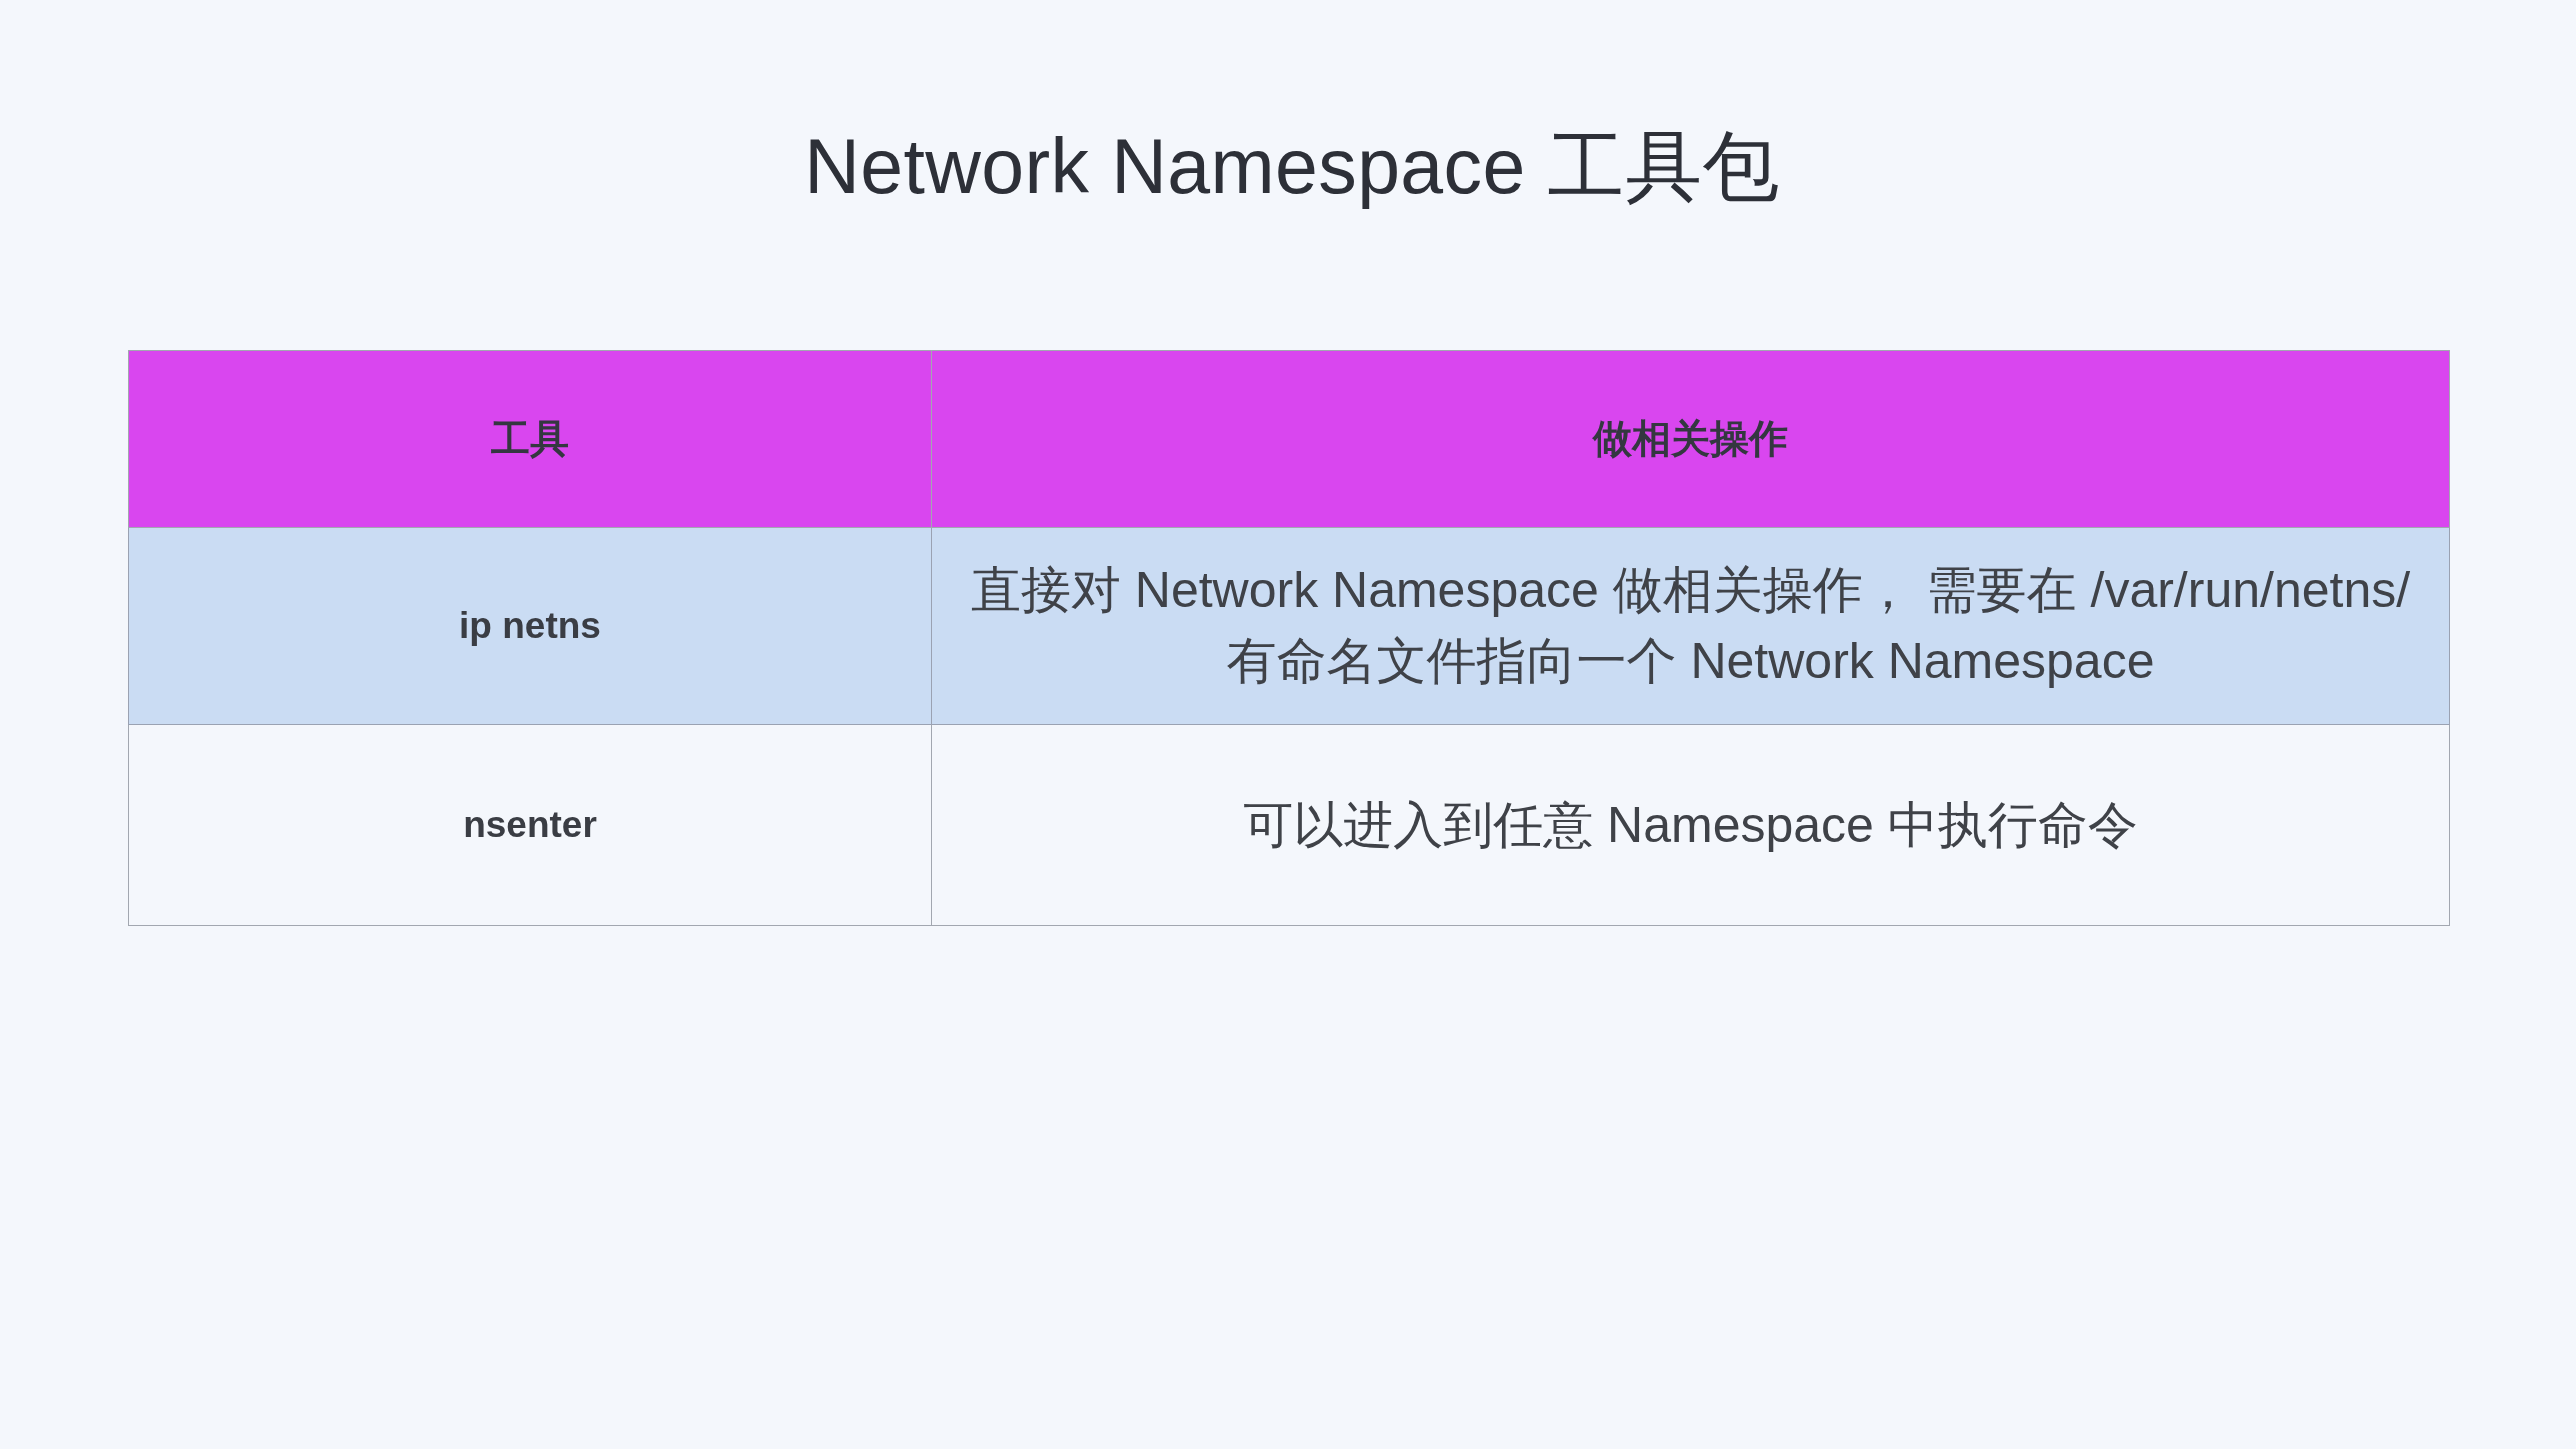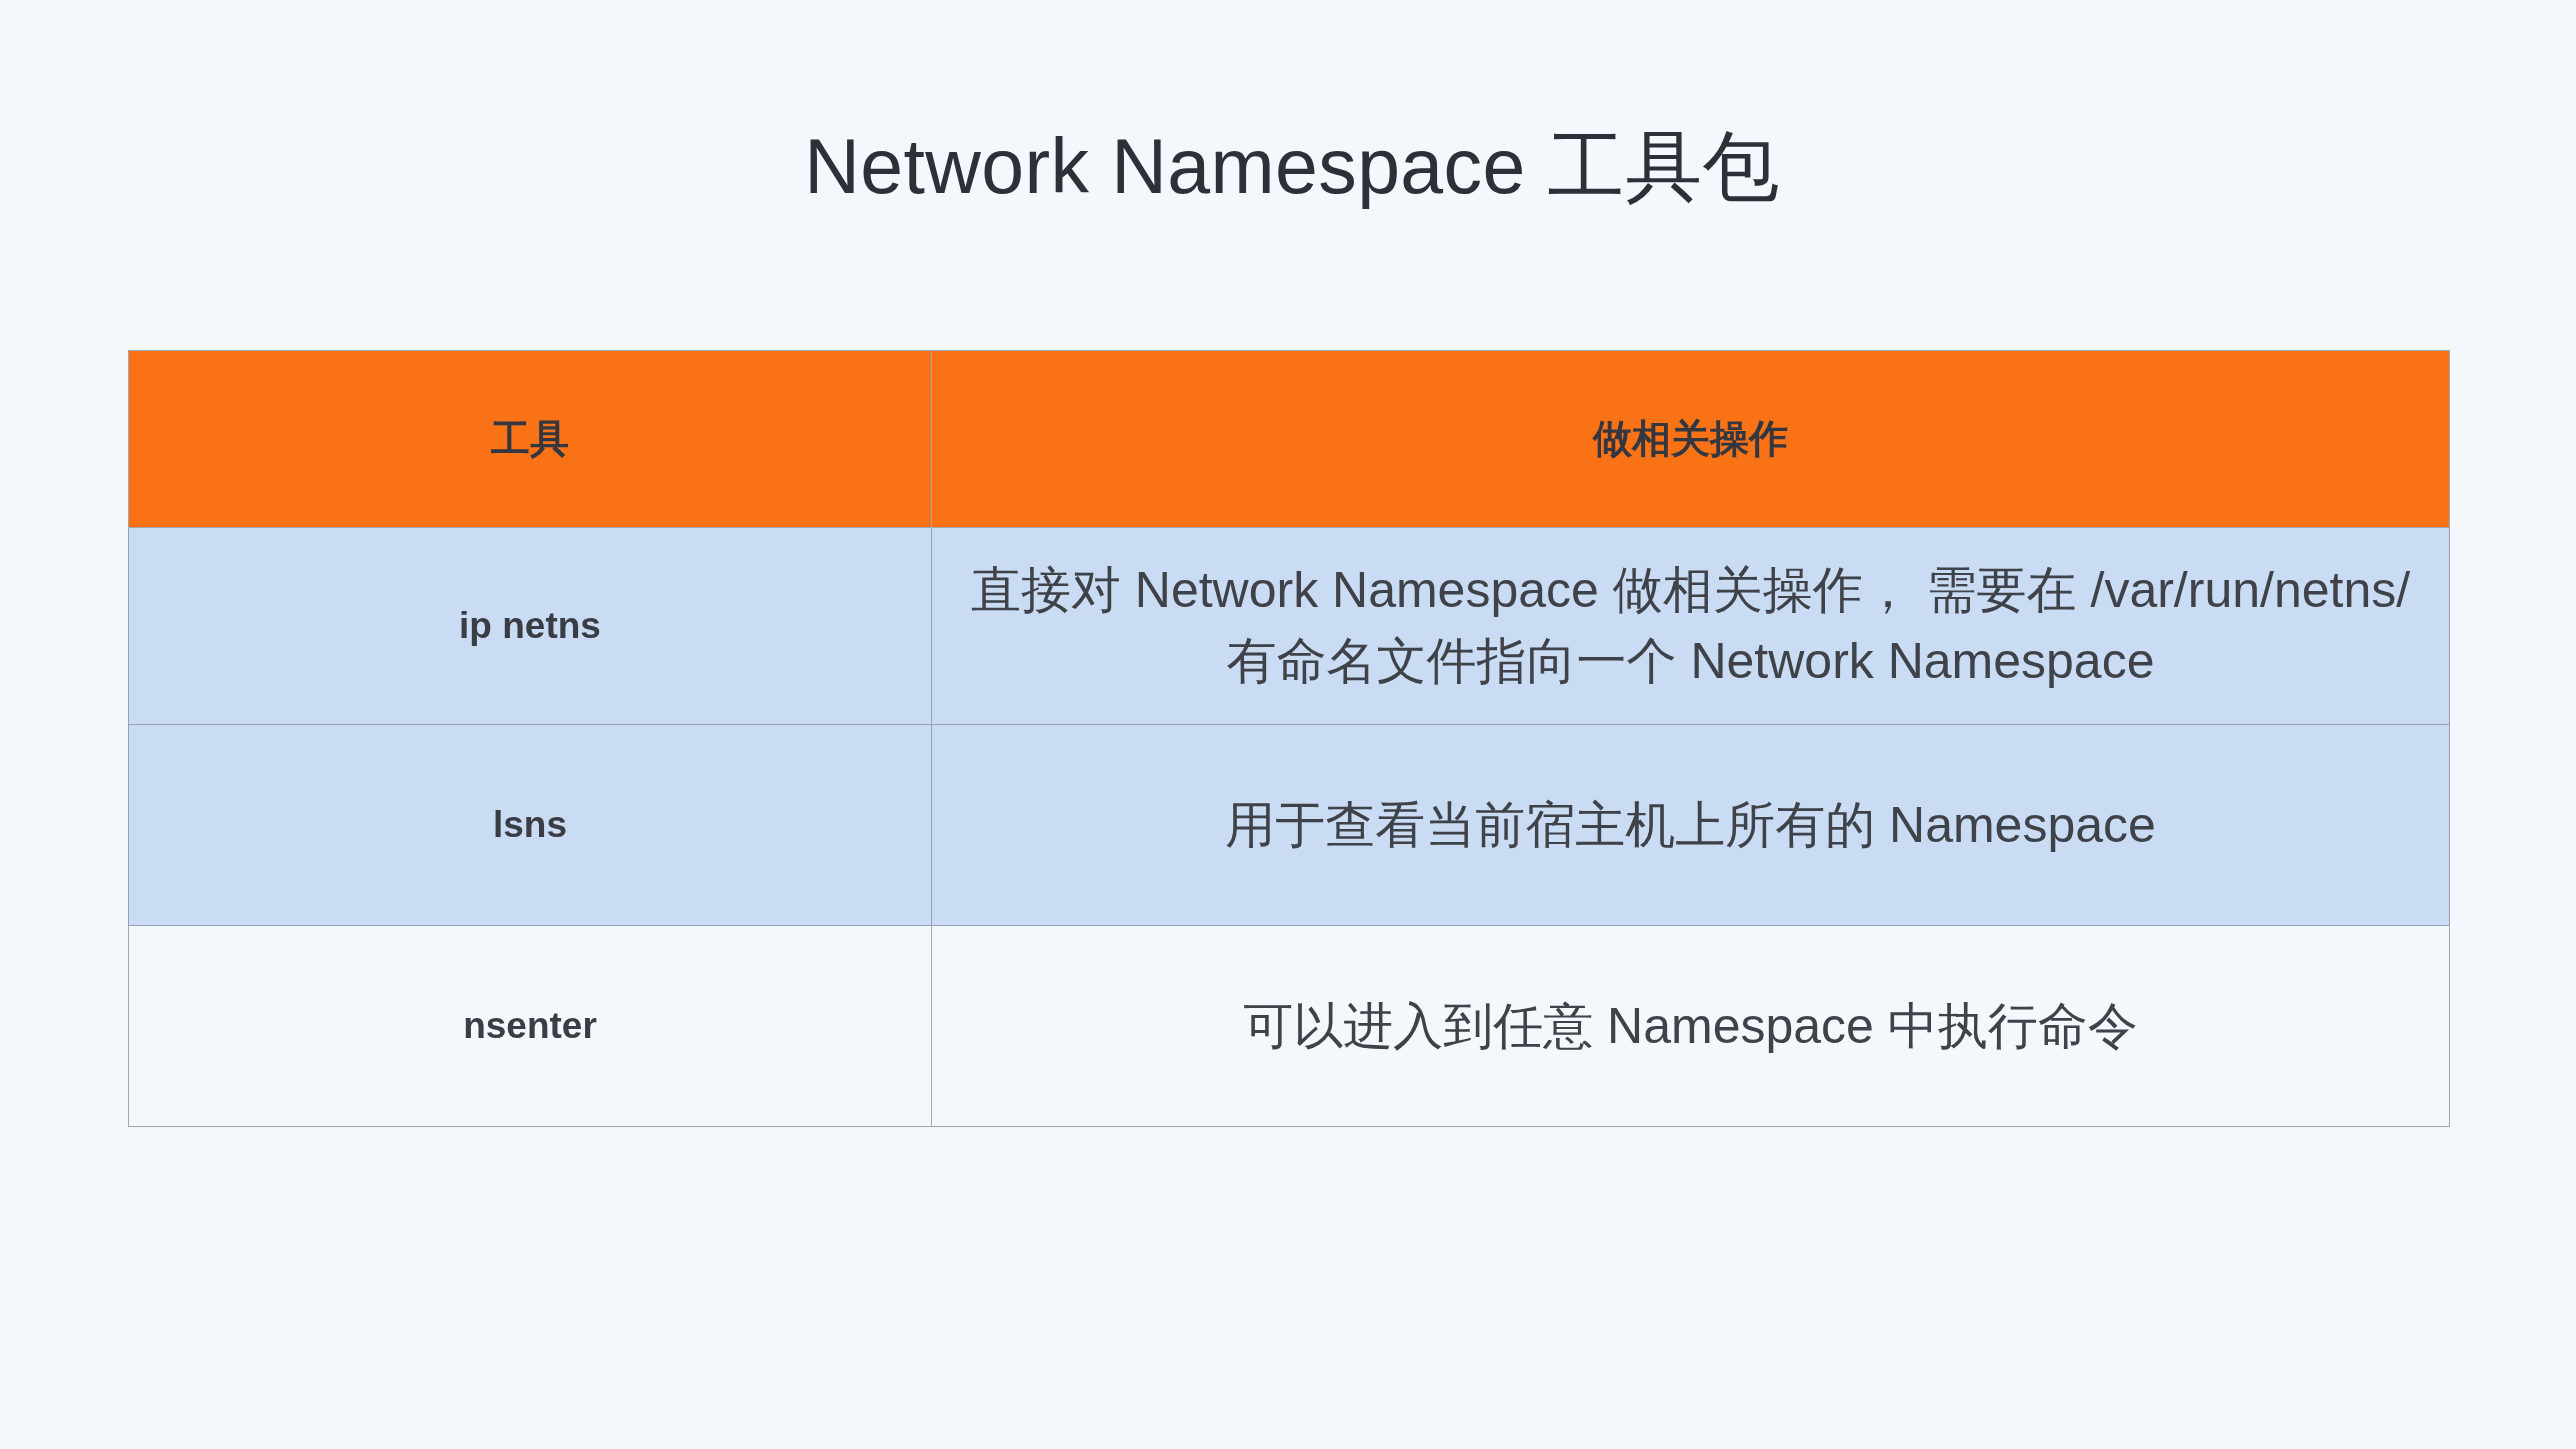--- a/index.html
+++ b/index.html
@@ -57,21 +57,21 @@
     text-align: center;
     vertical-align: middle;
     color: #3d4046;
     box-sizing: border-box;
   }
 
   .tool-table thead th {
     height: 177px;
     font-size: 39px;
     font-weight: 700;
-    background: #f97316;
+    background: #d946ef;
     color: #343740;
   }
 
   .tool-table tbody tr { height: 201px; }
   .tool-table tbody tr.row-1 { height: 197px; }
 
   .tool-table tbody td.cell-tool {
     font-size: 37px;
     font-weight: 700;
     color: #3a3d44;
@@ -112,24 +112,20 @@
       <tr>
         <th>工具</th>
         <th>做相关操作</th>
       </tr>
     </thead>
     <tbody>
       <tr class="alt row-1">
         <td class="cell-tool">ip netns</td>
         <td class="cell-cond">直接对 Network Namespace 做相关操作， 需要在 /var/run/netns/有命名文件指向一个 Network Namespace</td>
       </tr>
-      <tr class="alt">
-        <td class="cell-tool">lsns</td>
-        <td class="cell-cond">用于查看当前宿主机上所有的 Namespace</td>
-      </tr>
       <tr class="plain">
         <td class="cell-tool">nsenter</td>
         <td class="cell-cond">可以进入到任意 Namespace 中执行命令</td>
       </tr>
     </tbody>
   </table>
 
 </div>
 
 

